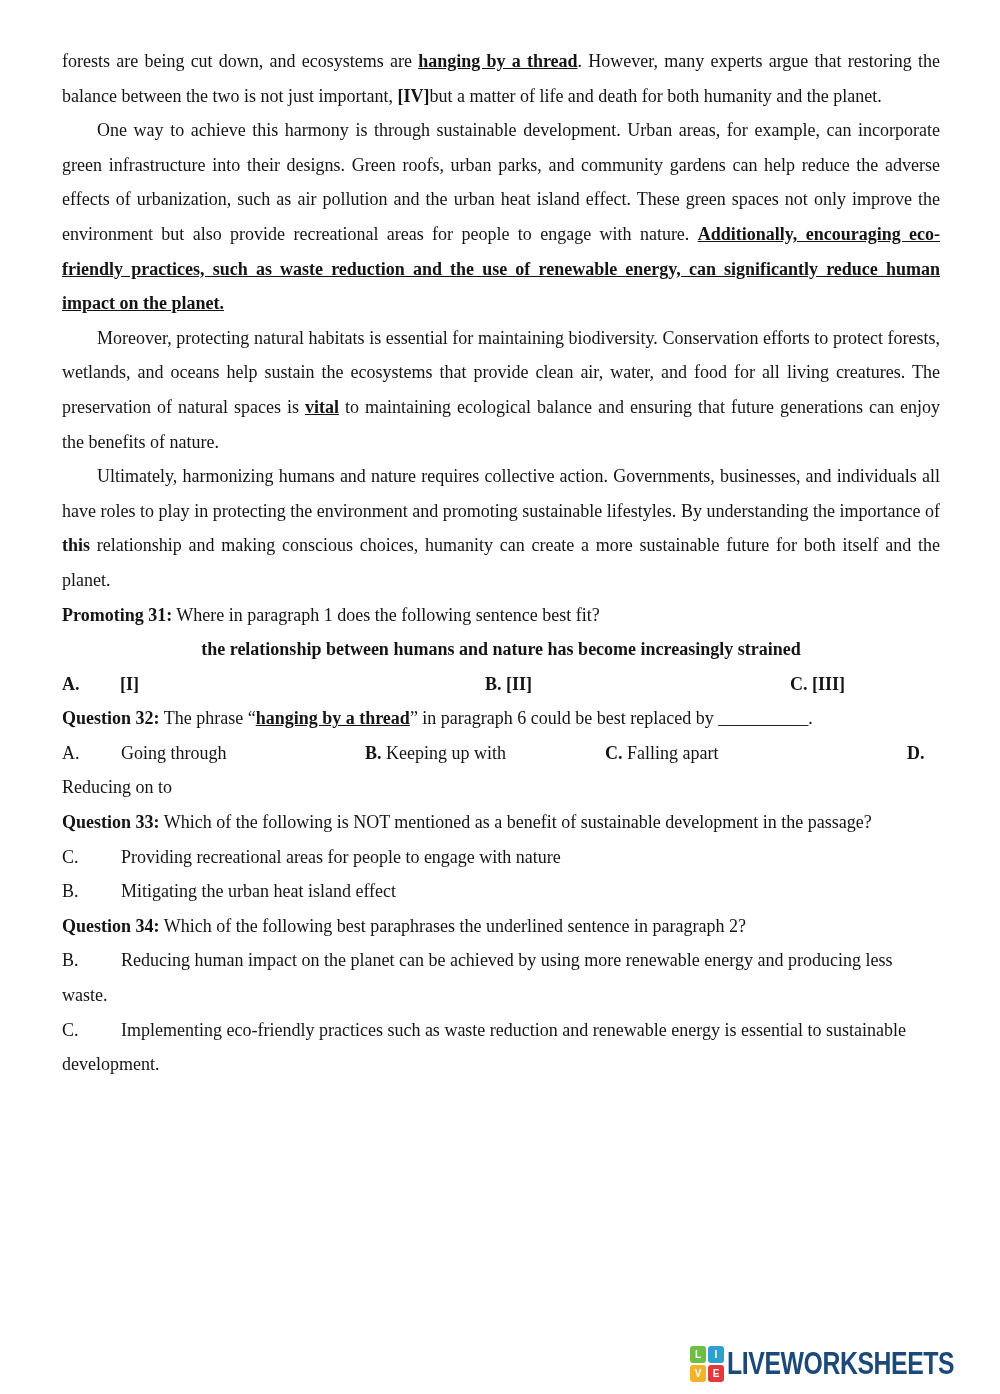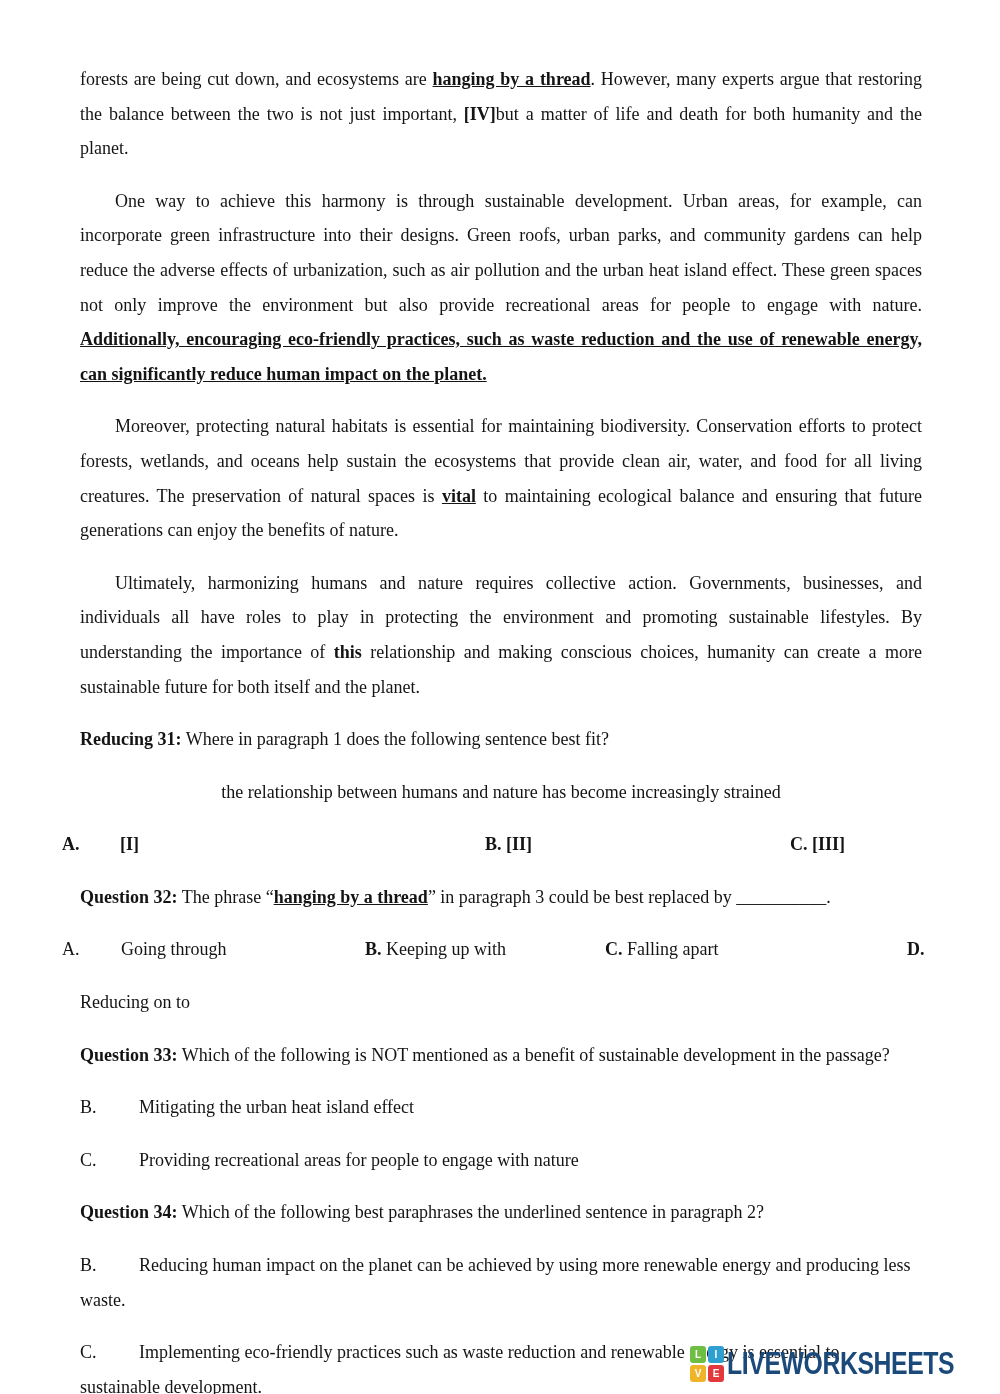--- a/index.html
+++ b/index.html
@@ -1,26 +1,26 @@
 <!DOCTYPE html>
 <html><head>
 <meta charset="utf-8">
 <style>
   html,body{margin:0;padding:0}
   body{
     width:1000px;height:1394px;background:#ffffff;position:relative;overflow:hidden;
     font-family:"Liberation Serif", serif;font-size:18px;line-height:34.6px;color:#141414;
   }
   .page{position:absolute;left:62px;top:44px;width:878px}
-  p{margin:18px}
+  p{margin:0}
   .just{text-align:justify}
   .ind{text-indent:35px}
   .b{font-weight:bold}
   .bu{font-weight:bold;text-decoration:underline}
-  .center-b{text-align:center;font-weight:normal}
+  .center-b{text-align:center;font-weight:bold}
   .optrow{position:relative;height:34.6px}
   .optrow>span{position:absolute;top:0;white-space:nowrap}
   .optlabel{display:inline-block;width:59px}
   .footer{position:absolute;left:690px;top:1346px;display:flex;align-items:center;gap:3px}
   .tiles{display:grid;grid-template-columns:16px 16px;grid-auto-rows:17px;gap:2px}
   .tile{
     border-radius:3px;color:#fff;font-family:"Liberation Sans",sans-serif;font-weight:bold;
     font-size:10px;line-height:1;display:flex;align-items:center;justify-content:center
   }
   .brand{
@@ -34,46 +34,46 @@
 <div class="page">
 
   <p class="just"><span>forests are being cut down, and ecosystems are </span><span class="bu">hanging by a thread</span><span>. However, many experts argue that restoring the balance between the two is not just important, </span><span class="b">[IV]</span><span>but a matter of life and death for both humanity and the planet.</span></p>
 
   <p class="just ind"><span>One way to achieve this harmony is through sustainable development. Urban areas, for example, can incorporate green infrastructure into their designs. Green roofs, urban parks, and community gardens can help reduce the adverse effects of urbanization, such as air pollution and the urban heat island effect. These green spaces not only improve the environment but also provide recreational areas for people to engage with nature. </span><span class="bu">Additionally, encouraging eco-friendly practices, such as waste reduction and the use of renewable energy, can significantly reduce human impact on the planet.</span></p>
 
   <p class="just ind"><span>Moreover, protecting natural habitats is essential for maintaining biodiversity. Conservation efforts to protect forests, wetlands, and oceans help sustain the ecosystems that provide clean air, water, and food for all living creatures. The preservation of natural spaces is </span><span class="bu">vital</span><span> to maintaining ecological balance and ensuring that future generations can enjoy the benefits of nature.</span></p>
 
   <p class="just ind"><span>Ultimately, harmonizing humans and nature requires collective action. Governments, businesses, and individuals all have roles to play in protecting the environment and promoting sustainable lifestyles. By understanding the importance of </span><span class="b">this</span><span> relationship and making conscious choices, humanity can create a more sustainable future for both itself and the planet.</span></p>
 
-  <p><span class="b">Reducing 31:</span><span> Where in paragraph 1 does the following sentence best fit?</span></p>
+  <p><span class="b">Promoting 31:</span><span> Where in paragraph 1 does the following sentence best fit?</span></p>
 
   <p class="center-b">the relationship between humans and nature has become increasingly strained</p>
 
   <div class="optrow">
     <span class="b" style="left:0">A.</span>
     <span class="b" style="left:58px">[I]</span>
     <span class="b" style="left:423px"><span>B.</span> <span>[II]</span></span>
     <span class="b" style="left:728px"><span>C.</span> <span>[III]</span></span>
   </div>
 
-  <p><span class="b">Question 32:</span><span> The phrase “</span><span class="bu">hanging by a thread</span><span>” in paragraph 3 could be best replaced by __________.</span></p>
+  <p><span class="b">Question 32:</span><span> The phrase “</span><span class="bu">hanging by a thread</span><span>” in paragraph 6 could be best replaced by __________.</span></p>
 
   <div class="optrow">
     <span style="left:0">A.</span>
     <span style="left:59px">Going through</span>
     <span style="left:303px"><span class="b">B.</span> <span>Keeping up with</span></span>
     <span style="left:543px"><span class="b">C.</span> <span>Falling apart</span></span>
     <span class="b" style="left:845px">D.</span>
   </div>
   <p>Reducing on to</p>
 
   <p><span class="b">Question 33:</span><span> Which of the following is NOT mentioned as a benefit of sustainable development in the passage?</span></p>
 
+  <p><span class="optlabel">C.</span><span>Providing recreational areas for people to engage with nature</span></p>
   <p><span class="optlabel">B.</span><span>Mitigating the urban heat island effect</span></p>
-  <p><span class="optlabel">C.</span><span>Providing recreational areas for people to engage with nature</span></p>
 
   <p><span class="b">Question 34:</span><span> Which of the following best paraphrases the underlined sentence in paragraph 2?</span></p>
 
   <p><span class="optlabel">B.</span><span>Reducing human impact on the planet can be achieved by using more renewable energy and producing less waste.</span></p>
   <p><span class="optlabel">C.</span><span>Implementing eco-friendly practices such as waste reduction and renewable energy is essential to sustainable development.</span></p>
 
 </div>
 
 <div class="footer">
   <div class="tiles">

